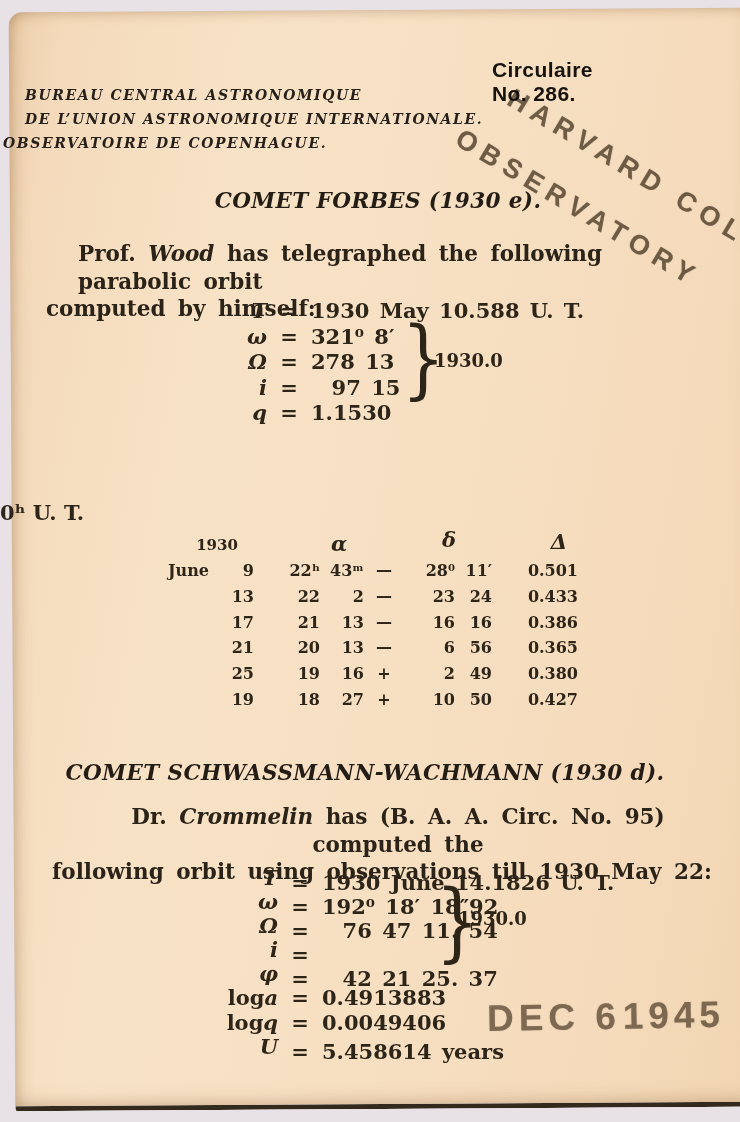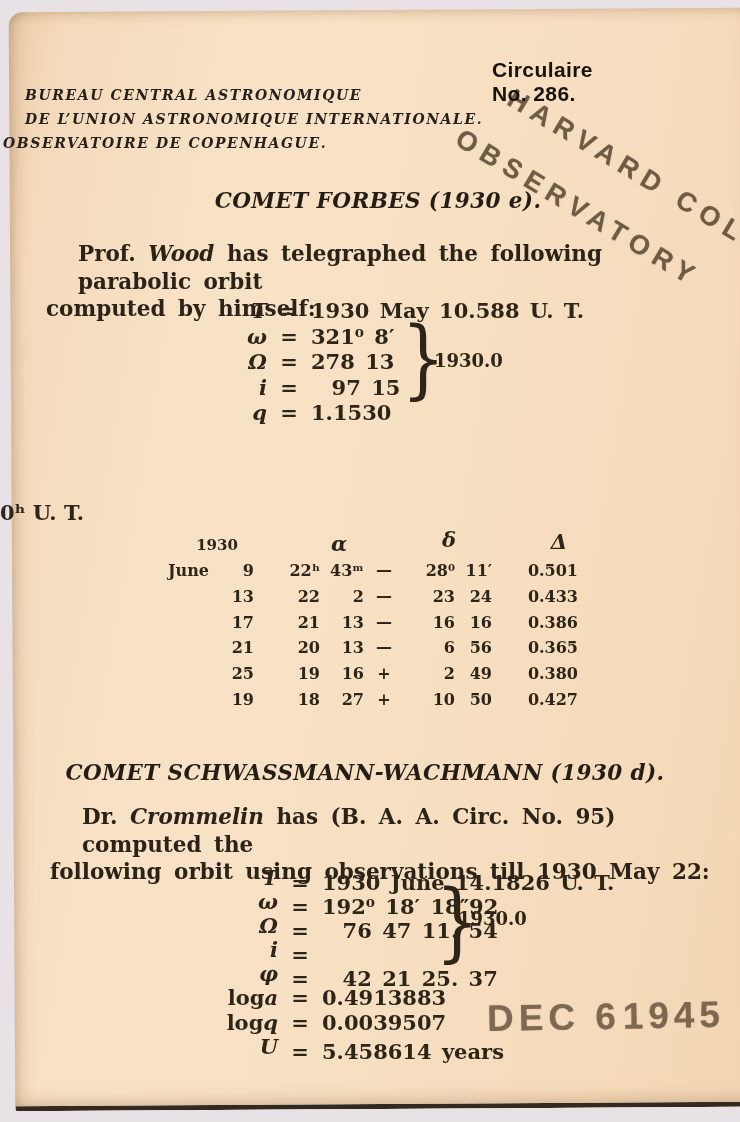--- a/index.html
+++ b/index.html
@@ -25,21 +25,21 @@
     font-size:14px;line-height:24px;letter-spacing:1.6px;color:#27201a;}
   .org .l3{transform:translateX(-22px);}
 
   .sec-title{font-weight:bold;font-style:italic;font-size:21.5px;letter-spacing:.4px;text-align:center;color:#241d15;}
   .t-forbes{left:18px;top:176px;width:720px;}
   .t-sw{left:0px;top:748px;width:730px;}
 
   .para{font-size:21.5px;line-height:27.5px;font-weight:bold;word-spacing:5px;color:#2b2318;}
   .p1{left:46px;top:228px;width:668px;}
   .p2{left:46px;top:426px;width:672px;}
-  .p3{left:50px;top:791px;width:664px;}
+  .p3{left:50px;top:791px;width:664px;text-align:center;}
   .pline{display:block;}
   .ind{padding-left:32px;}
   .it{font-style:italic;}
 
   .elements{font-size:21px;font-weight:bold;}
   .el-forbes{left:180px;top:286px;width:420px;}
   .el-sw{left:150px;top:853px;width:470px;}
   .el-row{display:flex;align-items:baseline;}
   .el-forbes .el-row{height:25.6px;}
   .el-sw .el-row{height:24.1px;}
@@ -272,21 +272,21 @@
           </span>
           <span class="el-eq">=</span>
           <span class="el-val">0.4913883</span>
         </div>
       <div class="el-row">
           <span class="el-label">
             <span class="el-pre">log </span>
             <span class="el-lab">q</span>
           </span>
           <span class="el-eq">=</span>
-          <span class="el-val">0.0039507</span>
+          <span class="el-val">0.0049406</span>
         </div>
       <div class="el-row">
           <span class="el-label">
             <span class="el-pre"></span>
             <span class="el-lab">U</span>
           </span>
           <span class="el-eq">=</span>
           <span class="el-val">5.458614 years</span>
         </div>
     </div>

